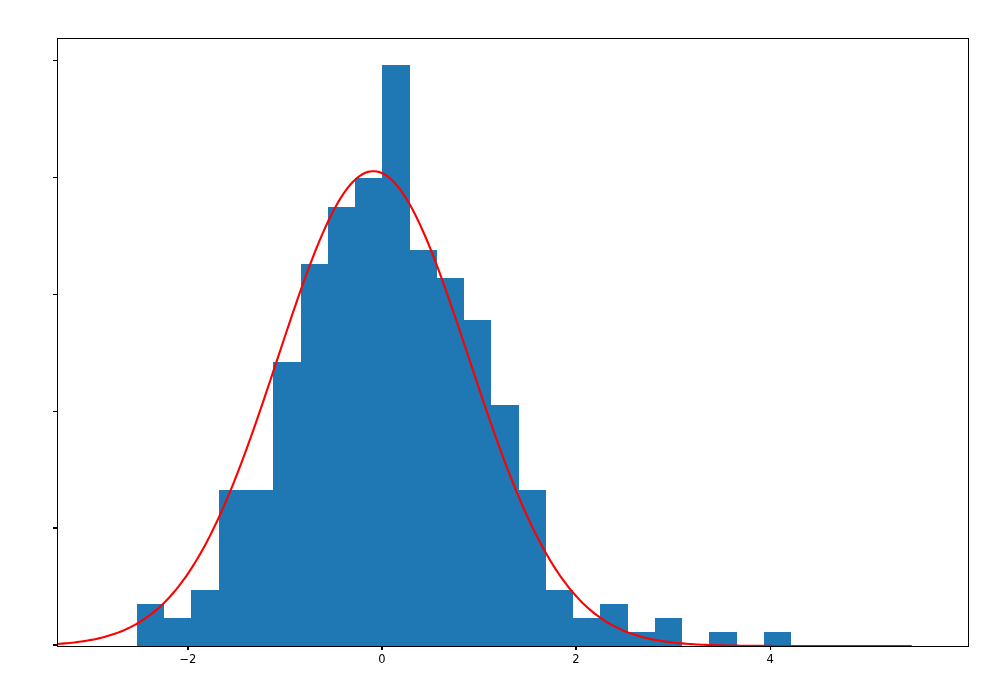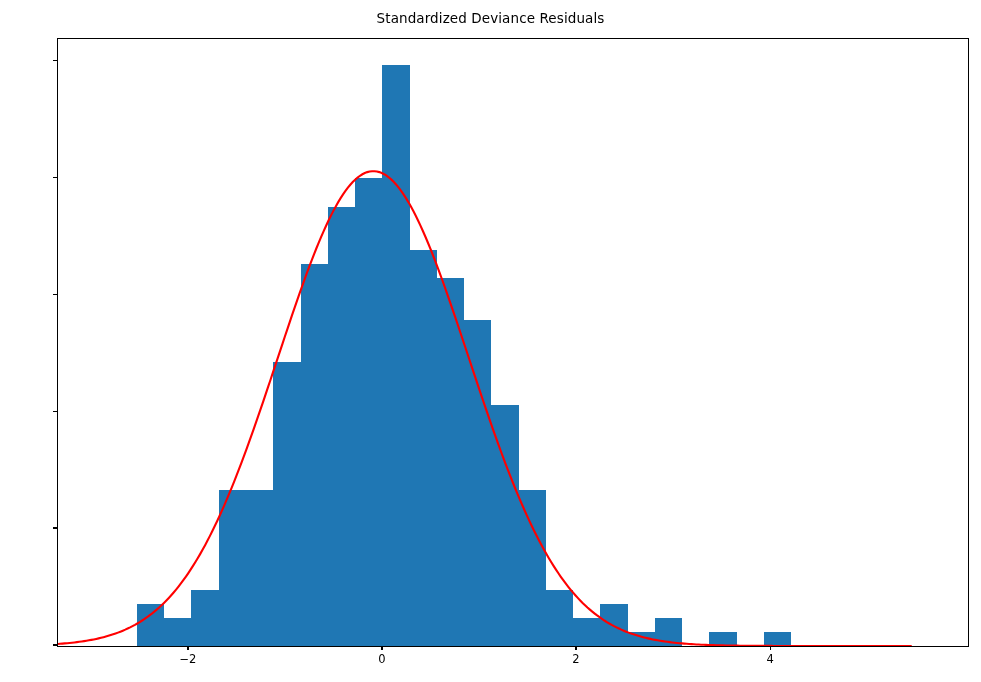--- a/index.html
+++ b/index.html
@@ -93,21 +93,20 @@
     left: 0;
     width: 981px;
     height: 36px;
   }
 </style>
 </head>
 <body>
 
 <div id="figure">
 
-  <div id="chart-title">Standardized Deviance Residuals</div>
 
   <div id="ytick-layer">
       <div class="ytick-mark" style="top: 644.45px;"></div>
       <div class="ytick-mark" style="top: 527.494px;"></div>
       <div class="ytick-mark" style="top: 410.539px;"></div>
       <div class="ytick-mark" style="top: 293.583px;"></div>
       <div class="ytick-mark" style="top: 176.627px;"></div>
       <div class="ytick-mark" style="top: 59.6716px;"></div>
     </div>
 

